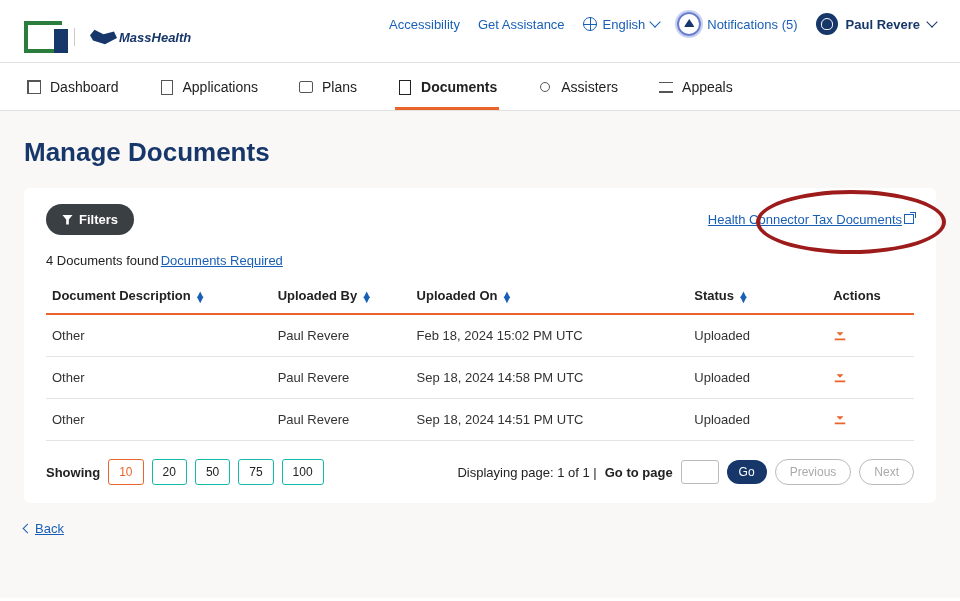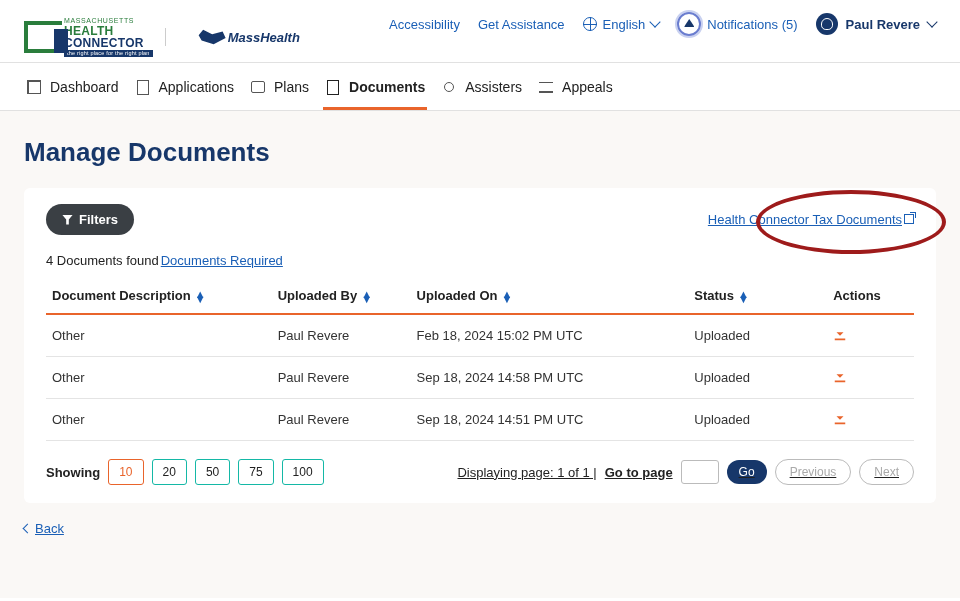--- a/index.html
+++ b/index.html
@@ -23,39 +23,39 @@
   .header{display:flex;align-items:center;justify-content:space-between;padding:12px 24px 0 24px;border-bottom:1px solid var(--border);}
   .brand{display:flex;align-items:center;gap:12px;}
   .hc-logo{display:flex;align-items:center;gap:2px;}
   .hc-logo .mark{width:38px;height:32px;border:4px solid var(--green);border-right:none;position:relative;}
   .hc-logo .mark::after{content:'';position:absolute;right:-6px;top:4px;width:14px;height:24px;background:var(--navy);}
   .hc-logo .txt{display:flex;flex-direction:column;line-height:1;}
   .hc-logo .txt .small{font-size:7px;letter-spacing:.6px;color:var(--green);margin-bottom:1px;}
   .hc-logo .txt .big{font-size:12px;font-weight:800;color:var(--green);letter-spacing:.3px;}
   .hc-logo .txt .big2{font-size:12px;font-weight:800;color:var(--navy);letter-spacing:.3px;}
   .hc-logo .txt .tag{font-size:5.5px;color:#fff;background:var(--navy);padding:1px 3px;margin-top:1px;letter-spacing:.2px;}
-  .mh-logo{font-style:italic;font-weight:700;color:var(--navy);font-size:13px;border-left:1px solid #ccc;padding-left:30px;display:flex;align-items:center;gap:2px;}
+  .mh-logo{font-style:italic;font-weight:700;color:var(--navy);font-size:13px;border-left:1px solid #ccc;padding-left:12px;display:flex;align-items:center;gap:2px;}
   .mh-logo .shape{width:30px;height:18px;background:var(--navy);clip-path:polygon(10% 40%,25% 10%,55% 35%,90% 20%,100% 55%,60% 90%,20% 70%);display:inline-block;}
   .header-right{display:flex;align-items:center;gap:18px;font-size:13px;margin-bottom:26px;}
   .header-right a{color:var(--link);text-decoration:none;}
   .lang{display:flex;align-items:center;gap:6px;color:var(--link);}
   .globe{width:14px;height:14px;border:1.5px solid var(--link);border-radius:50%;position:relative;}
   .globe::before{content:'';position:absolute;left:50%;top:-1px;bottom:-1px;width:1px;background:var(--link);}
   .globe::after{content:'';position:absolute;top:50%;left:-1px;right:-1px;height:1px;background:var(--link);}
   .chev{width:8px;height:8px;border-right:1.5px solid var(--link);border-bottom:1.5px solid var(--link);transform:rotate(45deg);margin-top:-4px;}
   .bell-wrap{display:flex;align-items:center;gap:6px;color:var(--link);}
   .bell-ring{width:24px;height:24px;border:2px solid #6a7dcf;border-radius:50%;display:flex;align-items:center;justify-content:center;box-shadow:0 0 0 2px #c9d1f0;}
   .bell{width:10px;height:10px;background:var(--navy);clip-path:polygon(50% 0,90% 60%,100% 80%,0 80%,10% 60%);}
   .user{display:flex;align-items:center;gap:8px;color:var(--navy);font-weight:700;}
   .avatar{width:22px;height:22px;background:var(--navy);border-radius:50%;display:flex;align-items:center;justify-content:center;}
   .avatar::after{content:'';width:10px;height:10px;border:1.5px solid #fff;border-radius:50% 50% 40% 40%;}
   .chev-dark{width:8px;height:8px;border-right:1.5px solid var(--navy);border-bottom:1.5px solid var(--navy);transform:rotate(45deg);margin-top:-4px;}
 
   
-  .nav{display:flex;gap:12px;padding:0 24px;border-bottom:1px solid var(--border);}
+  .nav{display:flex;gap:36px;padding:0 24px;border-bottom:1px solid var(--border);}
   .nav-item{display:flex;align-items:center;gap:8px;padding:16px 2px 12px 2px;font-size:14px;color:#222;cursor:pointer;border-bottom:3px solid transparent;}
   .nav-item.active{font-weight:700;border-bottom-color:var(--orange);}
   .ico{width:16px;height:16px;display:inline-flex;align-items:center;justify-content:center;}
   .ico-grid::before{content:'';width:12px;height:12px;border:1.5px solid #555;box-shadow:inset 0 5px 0 -4px #555,inset 5px 0 0 -4px #555;}
   .ico-app::before{content:'';width:10px;height:13px;border:1.5px solid #555;}
   .ico-plans::before{content:'';width:12px;height:10px;border:1.5px solid #555;border-radius:2px;}
   .ico-doc::before{content:'';width:10px;height:13px;border:1.5px solid #222;position:relative;}
   .ico-assist::before{content:'';width:8px;height:8px;border:1.5px solid #555;border-radius:50%;}
   .ico-appeals::before{content:'';width:14px;height:10px;border-bottom:1.5px solid #555;box-shadow:inset 0 3px 0 -2px #555,inset 0 -3px 0 -2px #555;}
 
@@ -79,40 +79,34 @@
   thead th:last-child{text-align:left;}
   .sort{color:var(--link);font-size:11px;margin-left:4px;display:inline-flex;flex-direction:column;line-height:5px;vertical-align:middle;}
   tbody td{font-size:13px;padding:12px 6px;border-bottom:1px solid var(--row-border);color:#333;}
   .dl{color:var(--orange);font-size:14px;cursor:pointer;}
   .dl svg{width:14px;height:14px;fill:var(--orange);}
   
   .pager{display:flex;align-items:center;justify-content:space-between;margin-top:18px;font-size:13px;}
   .show-left{display:flex;align-items:center;gap:8px;}
   .show-left .opt{border:1px solid #14b8a6;border-radius:3px;padding:5px 10px;font-size:12px;background:#fff;cursor:pointer;}
   .show-left .opt.active{border-color:var(--orange);color:var(--orange);}
-  .page-right{display:flex;align-items:center;gap:8px;text-decoration:underline;}
+  .page-right{display:flex;align-items:center;gap:8px;}
   .page-right input{width:38px;height:24px;border:1px solid #bbb;border-radius:3px;padding:2px 4px;}
   .go-btn{background:var(--navy);color:#fff;border:none;border-radius:14px;padding:5px 12px;font-size:12px;}
   .pn-btn{border:1px solid #bbb;background:#fff;color:#aaa;border-radius:14px;padding:5px 14px;font-size:12px;}
   .back{display:flex;align-items:center;gap:4px;color:var(--link);font-size:13px;text-decoration:underline;margin-top:18px;cursor:pointer;}
   .back .arr{width:7px;height:7px;border-left:1.5px solid var(--link);border-bottom:1.5px solid var(--link);transform:rotate(45deg);}
 </style>
 </head>
 <body>
 
 <div class="header">
   <div class="brand">
     <div class="hc-logo">
       <div class="mark"></div>
-      <div class="txt">
-        <span class="small">MASSACHUSETTS</span>
-        <span class="big">HEALTH</span>
-        <span class="big2">CONNECTOR</span>
-        <span class="tag">the right place for the right plan</span>
-      </div>
     </div>
     <div class="mh-logo">
       <span class="shape"></span>
       <span>MassHealth</span>
     </div>
   </div>
   <div class="header-right">
     <a href="#">Accessibility</a>
     <a href="#">Get Assistance</a>
     <span class="lang">

